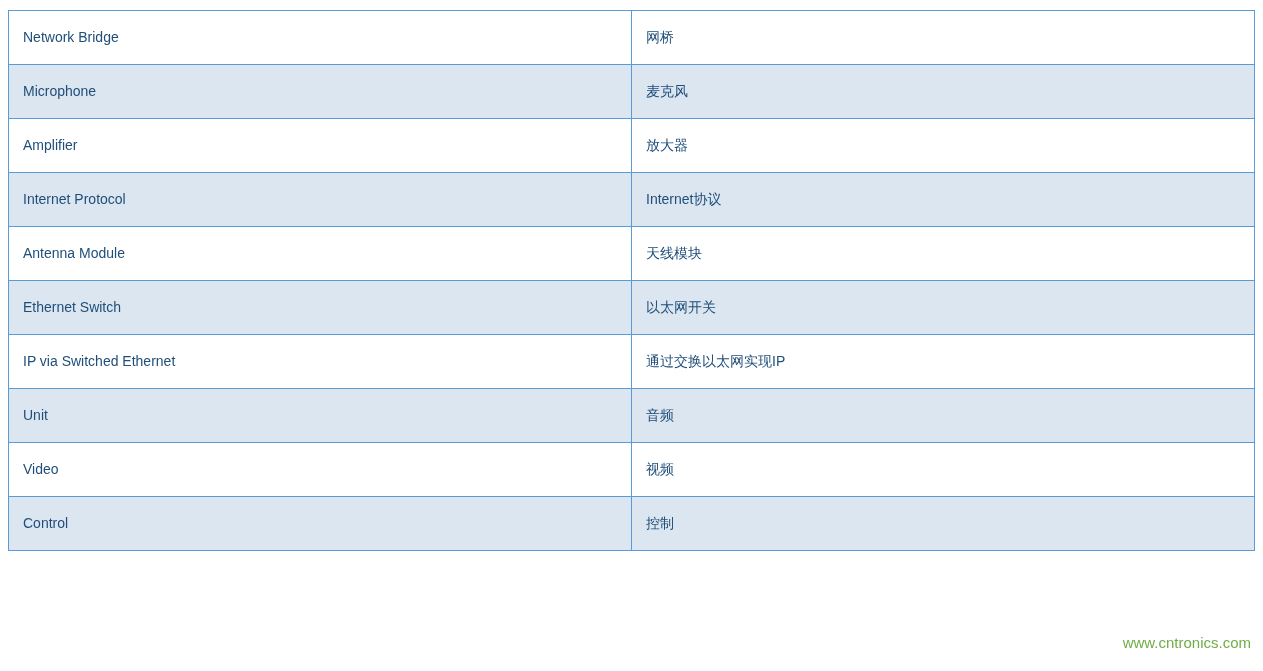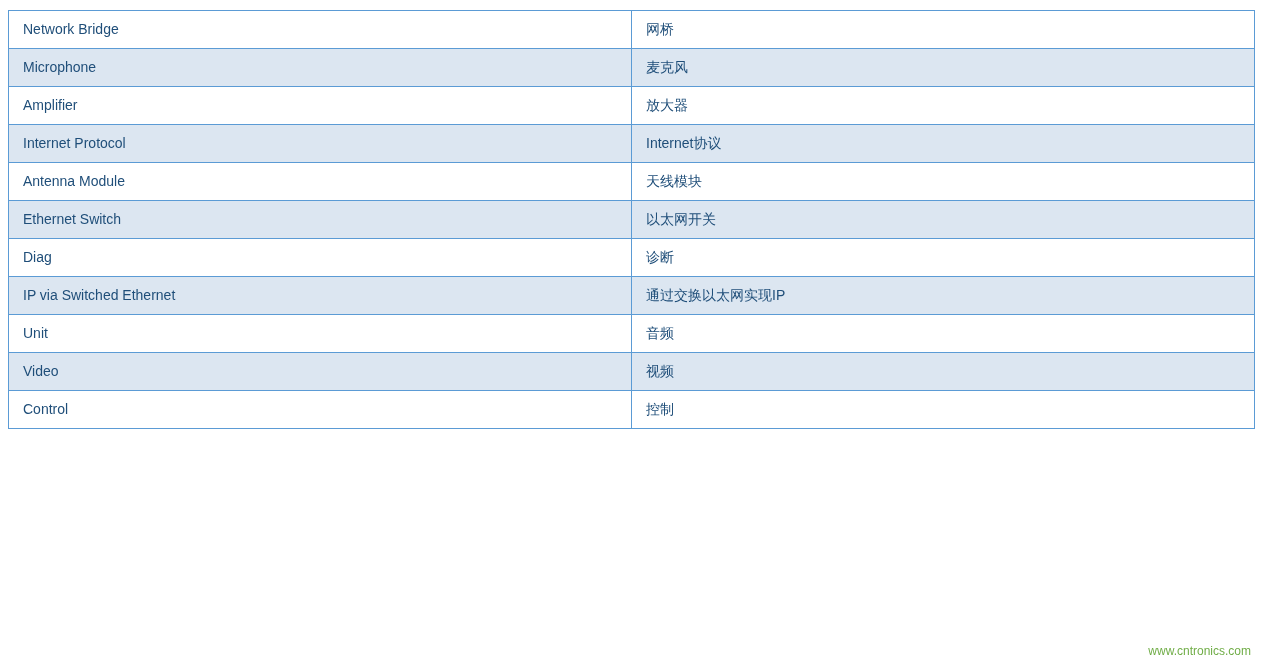--- a/index.html
+++ b/index.html
@@ -32,21 +32,21 @@
     tr {
       border-bottom: 1px solid #5b9bd5;
     }
 
     tr:last-child {
       border-bottom: 1.5px solid #5b9bd5;
       border-radius: 13px;
     }
 
     td {
-      padding: 8px 14px;
+      padding: 16px 14px;
       border-right: 1px solid #5b9bd5;
       vertical-align: middle;
       line-height: 1.5;
       margin-top: 47px;
     }
 
     td:last-child {
       border-right: none;
     }
 
@@ -63,23 +63,23 @@
     tr:nth-child(odd) {
       background-color: #ffffff;
     }
 
     tr:nth-child(even) {
       background-color: #dce6f1;
     }
 
     .watermark {
       position: fixed;
-      bottom: 13px;
+      bottom: 20px;
       right: 12px;
-      font-size: 12px;
+      font-size: 15px;
       color: #70ad47;
       font-family: Arial, sans-serif;
     }
   </style>
 </head>
 <body>
 
 <div class="table-container">
   <table id="main-table">
     <tbody id="table-body">
@@ -101,24 +101,20 @@
         </tr>
         <tr>
           <td>Antenna Module</td>
           <td>天线模块</td>
         </tr>
         <tr>
           <td>Ethernet Switch</td>
           <td>以太网开关</td>
         </tr>
         <tr>
-          <td>Diag</td>
-          <td>诊断</td>
-        </tr>
-        <tr>
           <td>IP via Switched Ethernet</td>
           <td>通过交换以太网实现IP</td>
         </tr>
         <tr>
           <td>Unit</td>
           <td>音频</td>
         </tr>
         <tr>
           <td>Video</td>
           <td>视频</td>

